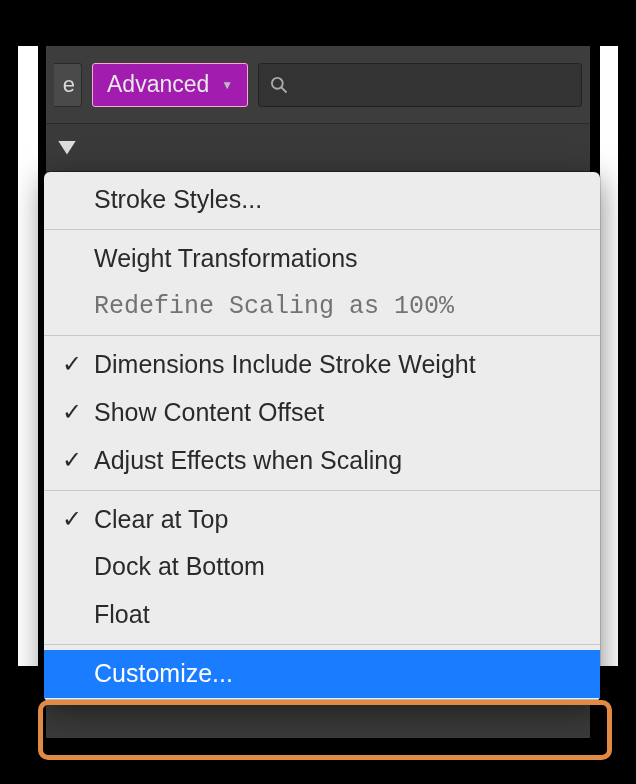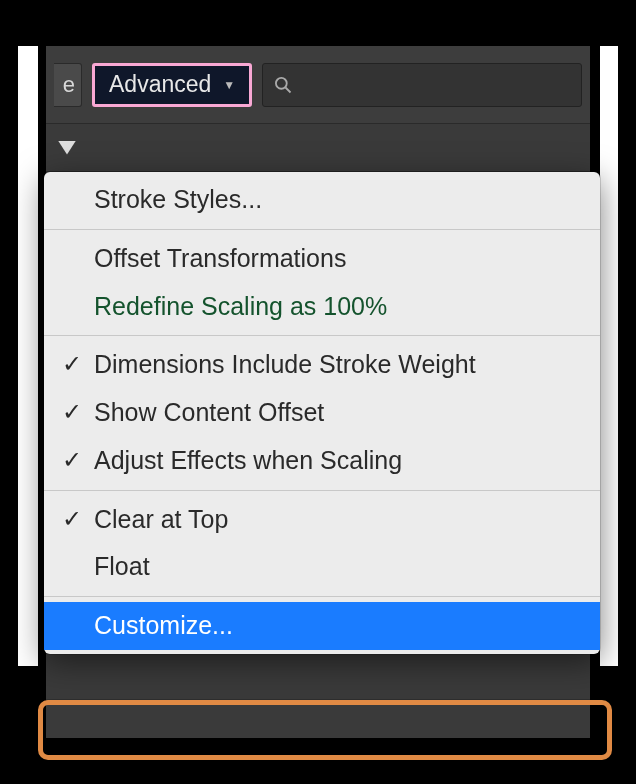--- a/index.html
+++ b/index.html
@@ -64,22 +64,22 @@
       width: 28px;
       color: #d8d8d8;
       display: flex;
       align-items: center;
       justify-content: flex-end;
       padding-right: 6px;
       font-size: 22px;
       border-radius: 0 3px 3px 0;
     }
     .advanced-btn {
-      background: #0f172a;
-      border: 3px solid #f9a8d4;
+      background: #a21caf;
+      border: 1px solid #f9a8d4;
       height: 44px;
       padding: 0 14px;
       color: #e8e8e8;
       display: flex;
       align-items: center;
       gap: 12px;
       font-size: 23px;
       border-radius: 3px;
       cursor: pointer;
     }
@@ -130,22 +130,23 @@
     }
     .menu-item {
       padding: 7px 24px 7px 50px;
       font-size: 25px;
       color: #2a2a2a;
       cursor: pointer;
       position: relative;
       line-height: 1.35;
     }
     .menu-item.disabled {
-      color: #14532d;
+      color: #737373;
       cursor: default;
+      font-family: Liberation Mono, monospace;
     }
     .menu-item.checked::before {
       content: "✓";
       position: absolute;
       left: 18px;
       top: 7px;
       font-size: 24px;
     }
     .menu-item.highlighted {
       background: #1a7cff;
@@ -186,27 +187,28 @@
       </div>
     </div>
     <div class="panel-header">
       <div class="dropdown-trigger"></div>
     </div>
   </div>
 
   <div class="menu" id="menu">
       <div class="menu-item">Stroke Styles...</div>
       <div class="separator"></div>
-      <div class="menu-item">Offset Transformations</div>
+      <div class="menu-item">Weight Transformations</div>
       <div class="menu-item disabled">Redefine Scaling as 100%</div>
       <div class="separator"></div>
       <div class="menu-item checked">Dimensions Include Stroke Weight</div>
       <div class="menu-item checked">Show Content Offset</div>
       <div class="menu-item checked">Adjust Effects when Scaling</div>
       <div class="separator"></div>
       <div class="menu-item checked">Clear at Top</div>
+      <div class="menu-item">Dock at Bottom</div>
       <div class="menu-item">Float</div>
       <div class="separator"></div>
       <div class="menu-item highlighted">Customize...</div>
     </div>
 
   <div class="highlight-box" id="hl" style="left: 30px; top: 692px; width: 574px; height: 60px;"></div>
 </div>
 
 </body></html>

